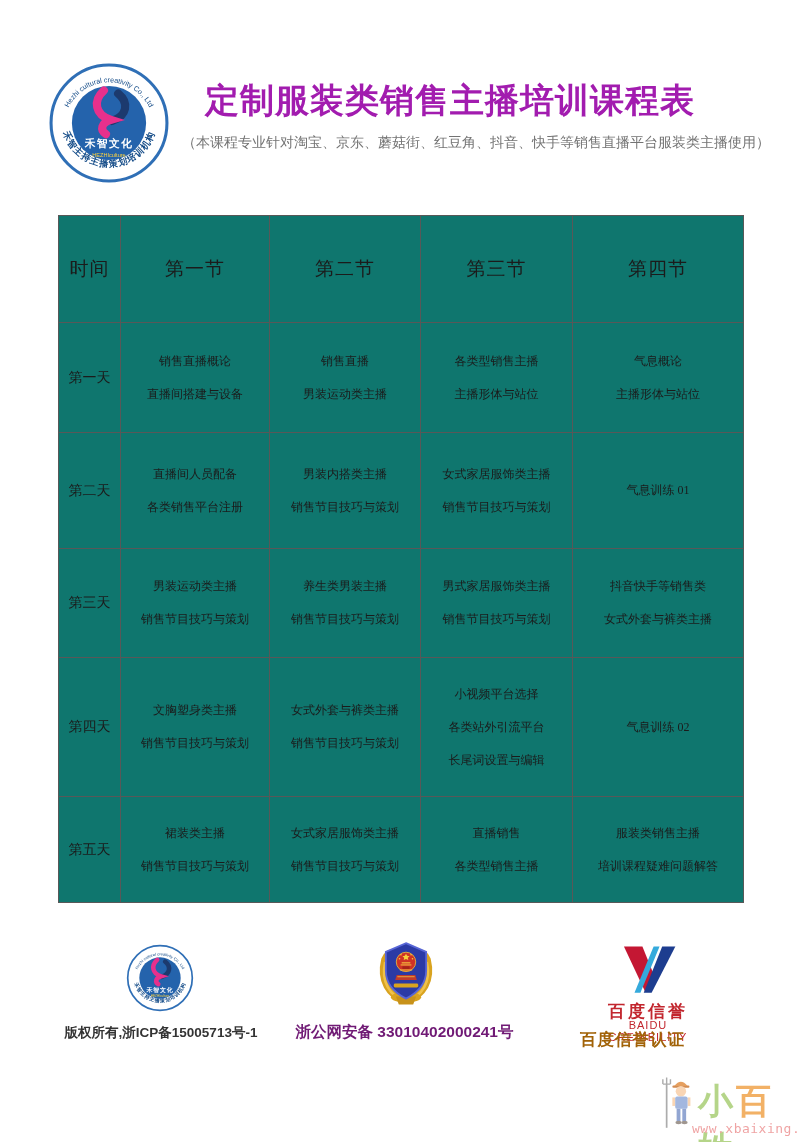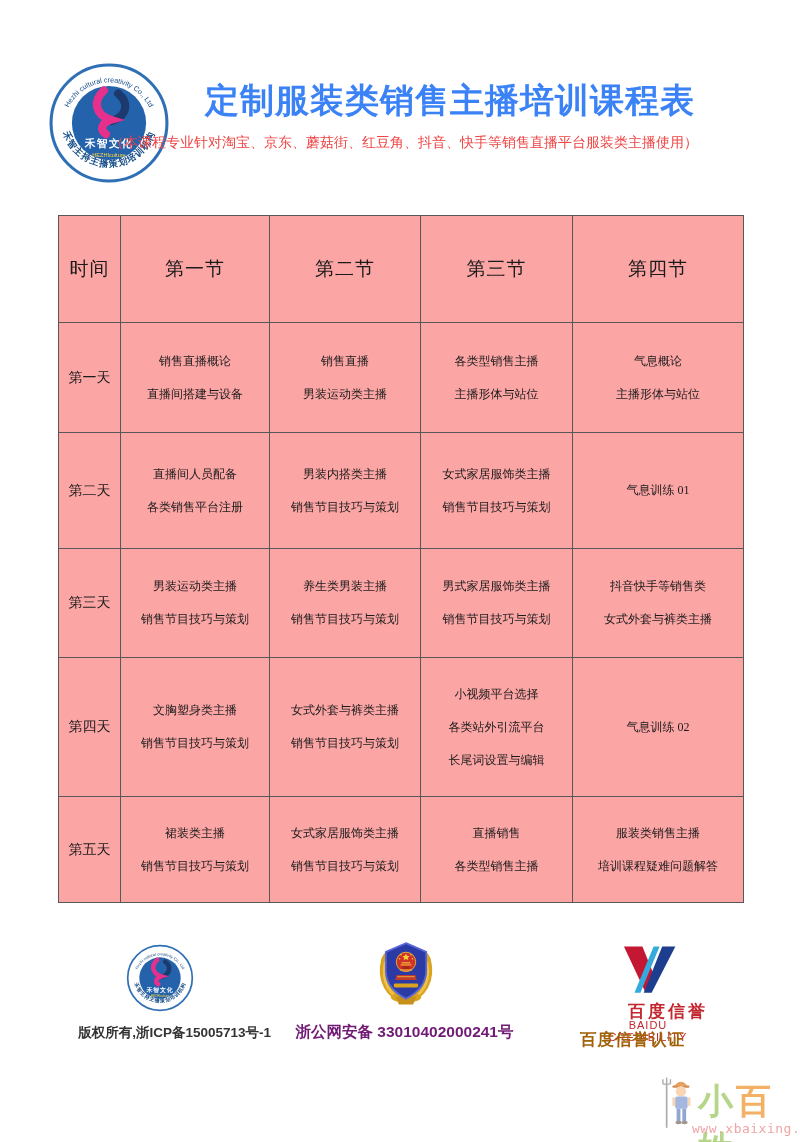--- a/index.html
+++ b/index.html
@@ -3,48 +3,48 @@
 <meta charset="utf-8">
 <style>
   html,body{margin:0;padding:0;}
   body{width:800px;height:1142px;position:relative;background:#ffffff;
        font-family:"Liberation Serif","DejaVu Serif",serif;color:#1b1b1b;}
   .abs{position:absolute;}
 
   
   #hezhi-logo-top{left:48px;top:62px;width:122px;height:122px;}
   #page-title{left:160px;top:78px;width:580px;text-align:center;
-      font-size:34px;font-weight:700;letter-spacing:1px;color:#3b82f6;}
-  #page-subtitle{left:110px;top:134px;width:660px;text-align:left;
-      font-size:14px;color:#ef4444;}
+      font-size:34px;font-weight:700;letter-spacing:1px;color:#a21caf;}
+  #page-subtitle{left:110px;top:134px;width:660px;text-align:right;
+      font-size:14px;color:#737373;}
 
   
   #course-table{position:absolute;left:58px;top:215px;width:685px;
       border-collapse:collapse;table-layout:fixed;}
   #course-table th,#course-table td{border:1px solid #585858;text-align:center;
-      vertical-align:middle;padding:0;font-weight:400;background:#fca5a5;}
+      vertical-align:middle;padding:0;font-weight:400;background:#0f766e;}
   #course-table thead tr{height:107px;}
   #course-table thead th{font-size:19px;letter-spacing:1px;}
   #course-table tbody tr:nth-child(1){height:110px;}
   #course-table tbody tr:nth-child(2){height:116px;}
   #course-table tbody tr:nth-child(3){height:109px;}
   #course-table tbody tr:nth-child(4){height:139px;}
   #course-table tbody tr:nth-child(5){height:106px;}
   .time-cell{font-size:14px;font-family:Liberation Serif, serif;}
   .cell-line{font-size:12px;line-height:23px;margin:10px 0;}
 
   
   #hezhi-logo-bottom{left:126px;top:944px;width:68px;height:68px;}
-  #copyright-caption{left:51px;top:1024px;width:220px;text-align:right;
+  #copyright-caption{left:51px;top:1024px;width:220px;text-align:center;
       font-family:"Liberation Sans",sans-serif;font-size:13.5px;font-weight:700;color:#333;}
   #police-badge{left:370px;top:928px;width:72px;height:88px;}
   #police-caption{left:292px;top:1022px;width:225px;text-align:center;
       font-family:"Liberation Sans",sans-serif;font-size:15.5px;font-weight:700;color:#701a75;}
   #baidu-logo{left:612px;top:940px;width:74px;height:58px;}
-  #baidu-cn{left:588px;top:1000px;width:120px;text-align:right;
+  #baidu-cn{left:588px;top:1000px;width:120px;text-align:center;
       font-family:"Liberation Sans",sans-serif;font-size:17px;font-weight:600;
       letter-spacing:3px;color:#c2262e;}
   #baidu-en{left:588px;top:1019px;width:120px;text-align:center;
       font-family:"Liberation Sans",sans-serif;font-size:11px;letter-spacing:1px;color:#c2262e;}
   #baidu-caption{left:580px;top:1029px;width:136px;text-align:left;
       font-family:"Liberation Sans",sans-serif;font-size:16.5px;font-weight:700;
       letter-spacing:1px;color:#a16207;}
 
   
   #watermark{left:658px;top:1072px;width:142px;height:68px;opacity:.82;}

